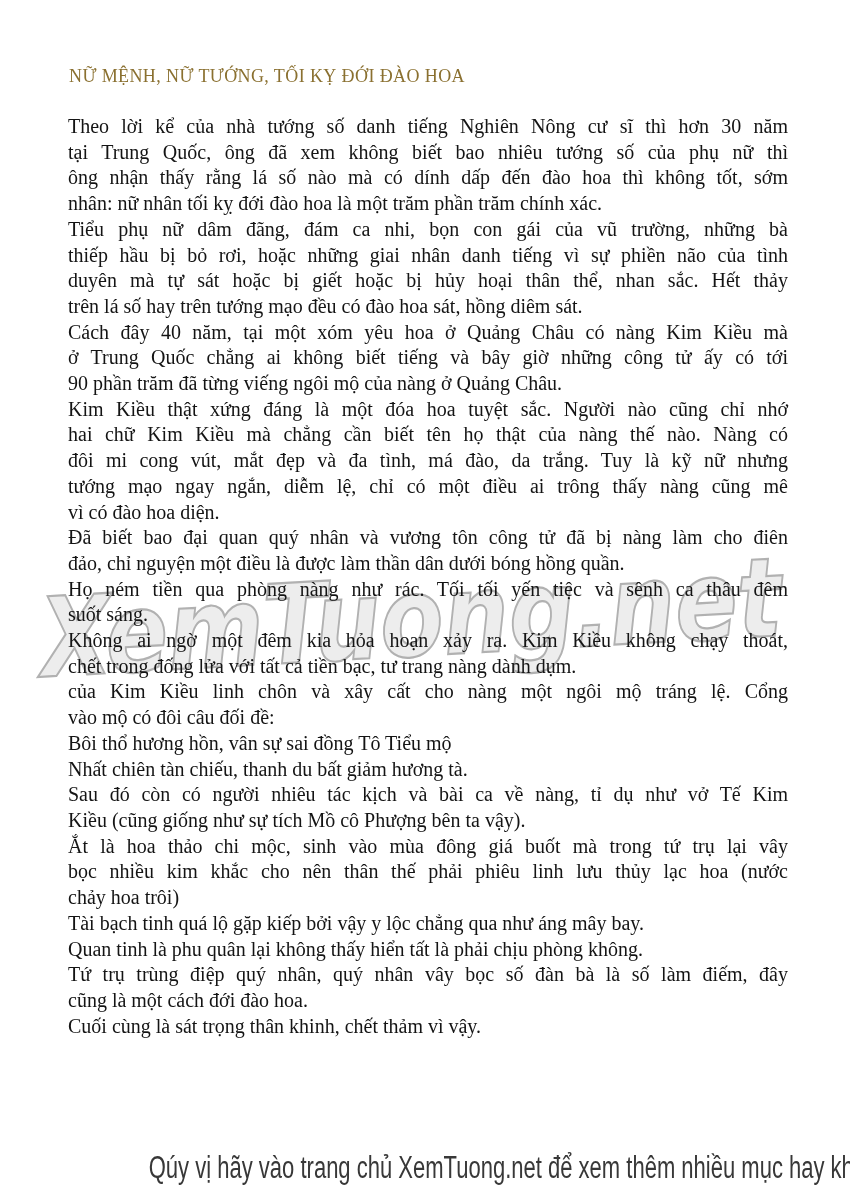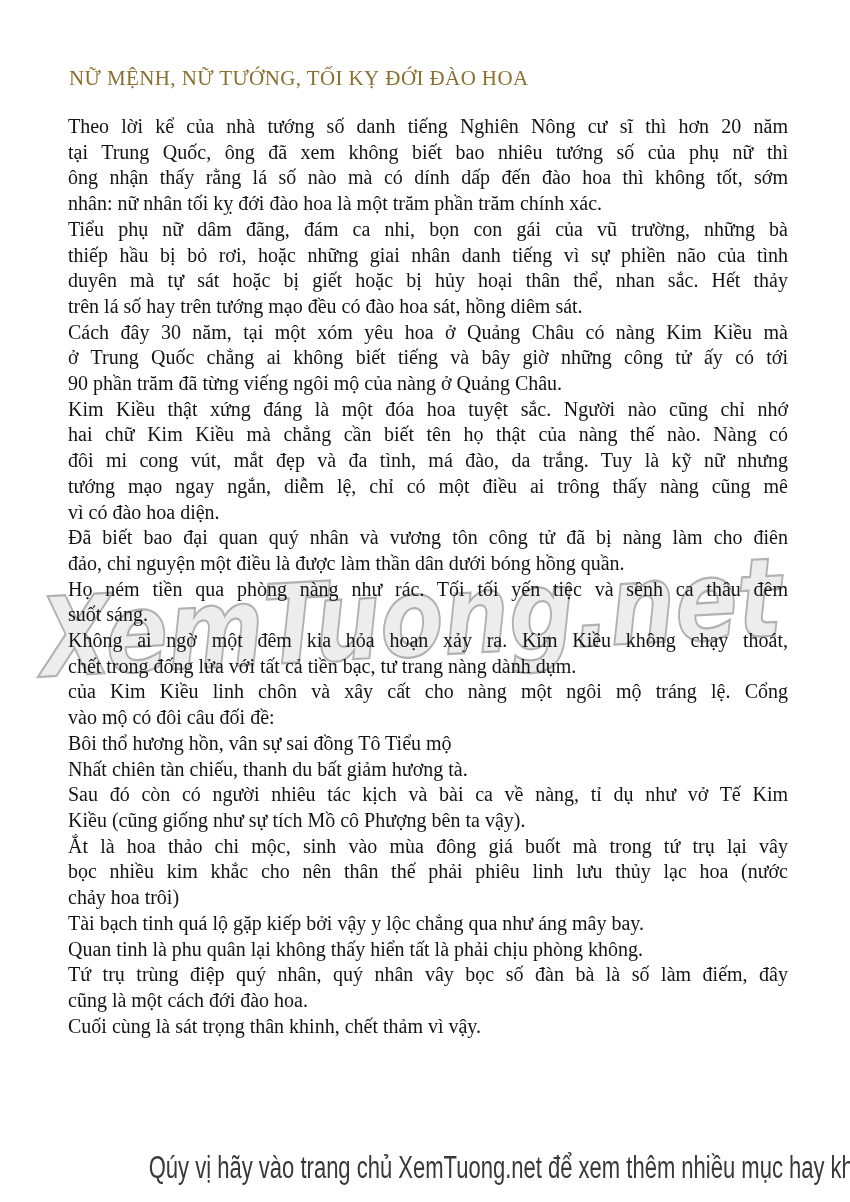--- a/index.html
+++ b/index.html
@@ -19,21 +19,21 @@
     width: 806px; height: 200px;
     z-index: 0;
     pointer-events: none;
   }
 
   .doc-title {
     position: absolute;
     left: 69px; top: 66px;
     margin: 0;
     z-index: 1;
-    font-size: 21px;
+    font-size: 18px;
     font-weight: normal;
     letter-spacing: 0.4px;
     color: #8a7030;
     white-space: nowrap;
   }
 
   .content {
     position: absolute;
     left: 68px; top: 114px;
     width: 720px;
@@ -73,33 +73,33 @@
     <svg width="806" height="200" viewBox="0 0 806 200" xmlns="http://www.w3.org/2000/svg">
       <text x="18" y="128" font-family="DejaVu Sans, sans-serif" font-size="110" font-style="italic" font-weight="bold" stroke="#a9a9a9" stroke-width="2.2" textLength="742" lengthAdjust="spacingAndGlyphs" transform="rotate(-3.2 389 95)" opacity="0.9" fill="#ececec">XemTuong.net</text>
     </svg>
   </div>
 
   <h1 class="doc-title" style="color: rgb(138, 112, 48);">NỮ MỆNH, NỮ TƯỚNG, TỐI KỴ ĐỚI ĐÀO HOA</h1>
 
   <div class="content" style="color: rgb(20, 20, 20);">
 
   <div class="para">
-        <div class="line j">Theo lời kể của nhà tướng số danh tiếng Nghiên Nông cư sĩ thì hơn 20 năm</div>
+        <div class="line j">Theo lời kể của nhà tướng số danh tiếng Nghiên Nông cư sĩ thì hơn 30 năm</div>
         <div class="line j">tại Trung Quốc, ông đã xem không biết bao nhiêu tướng số của phụ nữ thì</div>
         <div class="line j">ông nhận thấy rằng lá số nào mà có dính dấp đến đào hoa thì không tốt, sớm</div>
         <div class="line">nhân: nữ nhân tối kỵ đới đào hoa là một trăm phần trăm chính xác.</div>
       </div>
       <div class="para">
         <div class="line j">Tiểu phụ nữ dâm đãng, đám ca nhi, bọn con gái của vũ trường, những bà</div>
         <div class="line j">thiếp hầu bị bỏ rơi, hoặc những giai nhân danh tiếng vì sự phiền não của tình</div>
         <div class="line j">duyên mà tự sát hoặc bị giết hoặc bị hủy hoại thân thể, nhan sắc. Hết thảy</div>
         <div class="line">trên lá số hay trên tướng mạo đều có đào hoa sát, hồng diêm sát.</div>
       </div>
       <div class="para">
-        <div class="line j">Cách đây 30 năm, tại một xóm yêu hoa ở Quảng Châu có nàng Kim Kiều mà</div>
+        <div class="line j">Cách đây 40 năm, tại một xóm yêu hoa ở Quảng Châu có nàng Kim Kiều mà</div>
         <div class="line j">ở Trung Quốc chẳng ai không biết tiếng và bây giờ những công tử ấy có tới</div>
         <div class="line">90 phần trăm đã từng viếng ngôi mộ của nàng ở Quảng Châu.</div>
       </div>
       <div class="para">
         <div class="line j">Kim Kiều thật xứng đáng là một đóa hoa tuyệt sắc. Người nào cũng chỉ nhớ</div>
         <div class="line j">hai chữ Kim Kiều mà chẳng cần biết tên họ thật của nàng thế nào. Nàng có</div>
         <div class="line j">đôi mi cong vút, mắt đẹp và đa tình, má đào, da trắng. Tuy là kỹ nữ nhưng</div>
         <div class="line j">tướng mạo ngay ngắn, diễm lệ, chỉ có một điều ai trông thấy nàng cũng mê</div>
         <div class="line">vì có đào hoa diện.</div>
       </div>

